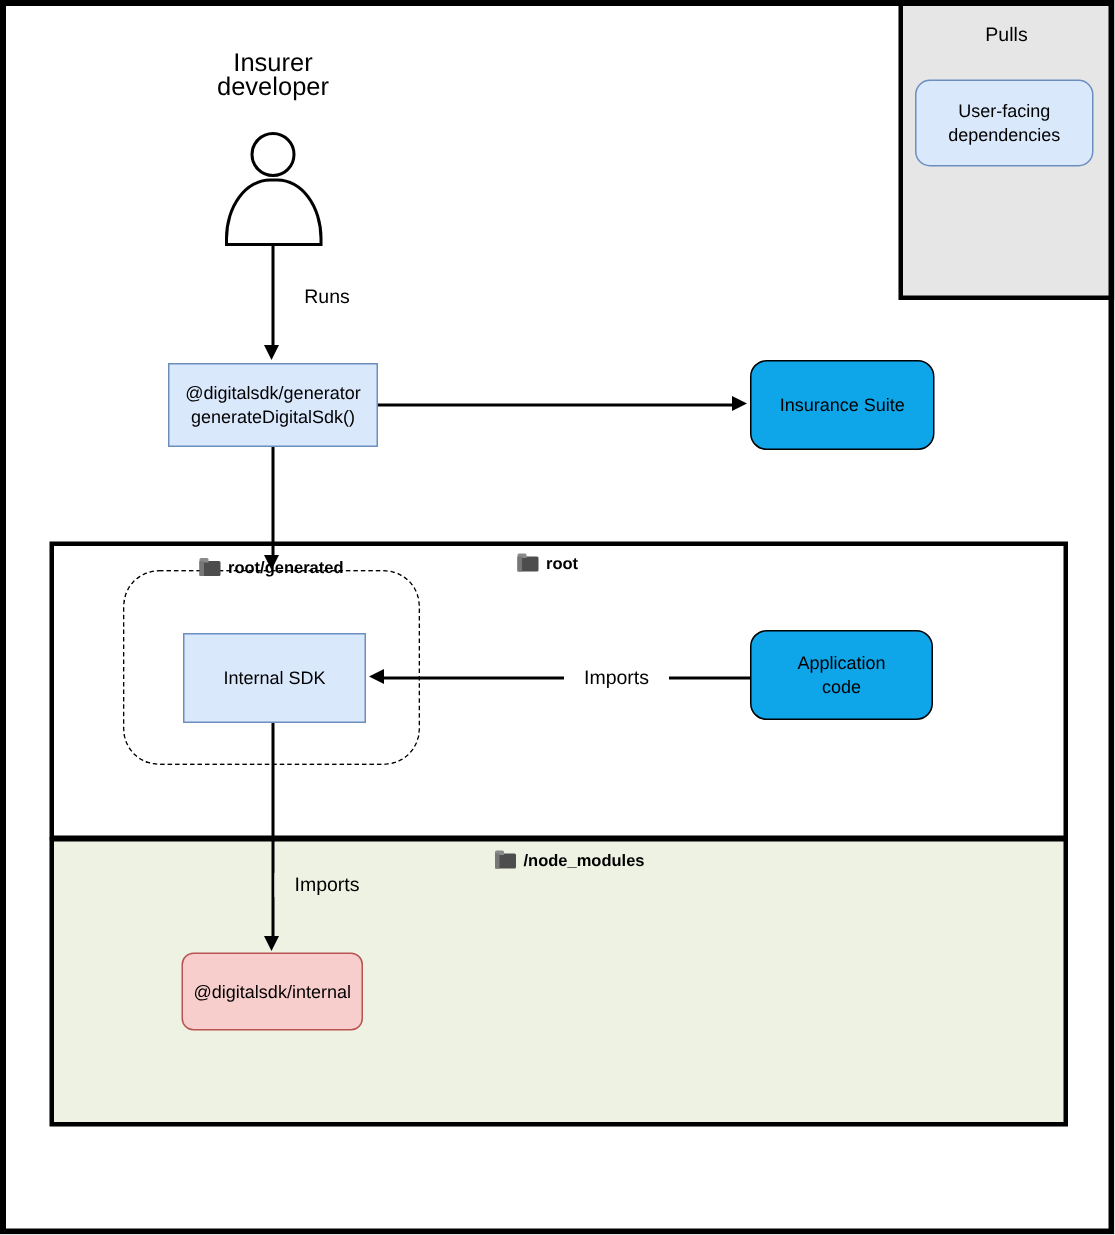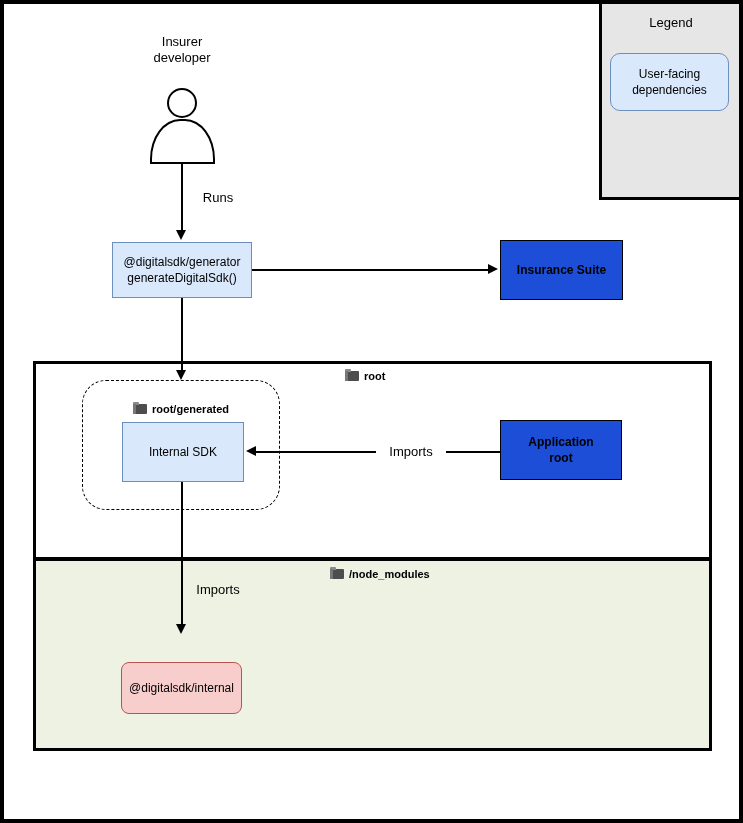--- a/index.html
+++ b/index.html
@@ -42,31 +42,31 @@
   .folder-icon::after {
     content: ""; position: absolute; left: 0; top: 0; width: 3px; height: 100%; background: #777;
   }
 
   
   .node {
     display: flex; align-items: center; justify-content: center;
     text-align: center; font-size: 12px; line-height: 16px; z-index: 5;
   }
   .node-blue   { background: #dae8fc; border: 1.5px solid #6c8ebf; border-radius: 0; }
-  .node-pink   { background: #f8cecc; border: 1.5px solid #b85450; border-radius: 8px; margin-top: 27px; }
-  .node-plain  { background: #1d4ed8; border: 1.5px solid #000; border-radius: 0; font-weight: bold; }
+  .node-pink   { background: #f8cecc; border: 1.5px solid #b85450; border-radius: 8px; }
+  .node-plain  { background: #0ea5e9; border: 1.5px solid #000; border-radius: 11px; }
 
   .n-generator   { left: 112px; top: 242px; width: 140px; height: 56px; }
   .n-insurance   { left: 500px; top: 240px; width: 123px; height: 60px; }
   .n-gensdk      { left: 122px; top: 422px; width: 122px; height: 60px; }
   .n-appcode     { left: 500px; top: 420px; width: 122px; height: 60px; }
   .n-internal    { left: 121px; top: 635px; width: 121px; height: 52px; }
 
   
-  .actor-label { left: 122px; top: 34px; width: 120px; text-align: center; font-size: 13px; line-height: 16px; z-index: 5; }
+  .actor-label { left: 122px; top: 34px; width: 120px; text-align: center; font-size: 17px; line-height: 16px; z-index: 5; }
   .actor-head { left: 167px; top: 88px; width: 30px; height: 30px; border: 2px solid #000; border-radius: 50%; background: #fff; z-index: 5; }
   .actor-body { left: 150px; top: 119px; width: 65px; height: 45px; border: 2px solid #000; border-bottom-width: 2.5px; background: #fff; border-radius: 30px 30px 0 0 / 40px 40px 0 0; z-index: 4; }
 
   
   .vline { width: 1.5px; background: #000; z-index: 6; }
   .hline { height: 1.5px; background: #000; z-index: 6; }
   .ah { width: 0; height: 0; z-index: 7; }
   .ah-down  { border-left: 5.5px solid transparent; border-right: 5.5px solid transparent; border-top: 10px solid #000; }
   .ah-right { border-top: 5.5px solid transparent; border-bottom: 5.5px solid transparent; border-left: 10px solid #000; }
   .ah-left  { border-top: 5.5px solid transparent; border-bottom: 5.5px solid transparent; border-right: 10px solid #000; }
@@ -104,21 +104,21 @@
     <span class="folder-icon"></span>
     <span>root</span>
   </div>
 
   <div class="abs folder-label" style="left:330px; top:568px;">
     <span class="folder-icon"></span>
     <span>/node_modules</span>
   </div>
 
   <div class="abs container-dashed"></div>
-  <div class="abs folder-label" style="left:82px; top:403px; width:198px; justify-content:center;">
+  <div class="abs folder-label" style="left:82px; top:373px; width:198px; justify-content:center;">
     <span class="folder-icon"></span>
     <span>root/generated</span>
   </div>
 
   <div class="abs actor-label pre">Insurer
 developer</div>
   <div class="abs actor-head"></div>
   <div class="abs actor-body"></div>
 
   <div class="abs vline" style="left:181px; top:164px; height:68px;"></div>
@@ -130,32 +130,32 @@
   <div class="abs node node-plain n-insurance">Insurance Suite</div>
 
   <div class="abs hline" style="left:252px; top:269px; width:238px;"></div>
   <div class="abs ah ah-right" style="left:488px; top:264px;"></div>
 
   <div class="abs vline" style="left:181px; top:298px; height:74px;"></div>
   <div class="abs ah ah-down" style="left:176px; top:370px;"></div>
 
   <div class="abs node node-blue n-gensdk">Internal SDK</div>
   <div class="abs node node-plain n-appcode pre">Application
-root</div>
+code</div>
 
   <div class="abs hline" style="left:256px; top:451px; width:244px;"></div>
   <div class="abs ah ah-left" style="left:246px; top:446px;"></div>
   <div class="abs edge-label lbl-imports1">Imports</div>
 
   <div class="abs vline" style="left:181px; top:482px; height:143px;"></div>
   <div class="abs ah ah-down" style="left:176px; top:624px;"></div>
   <div class="abs edge-label lbl-imports2">Imports</div>
 
   <div class="abs node node-pink n-internal">@digitalsdk/internal</div>
 
   <div class="abs legend">
-    <div class="legend-title">Legend</div>
+    <div class="legend-title">Pulls</div>
     <div class="legend-swatch legend-user pre">User-facing
 dependencies</div>
   </div>
 
   <div class="abs outer-frame"></div>
 </div>
 
 </body></html>

